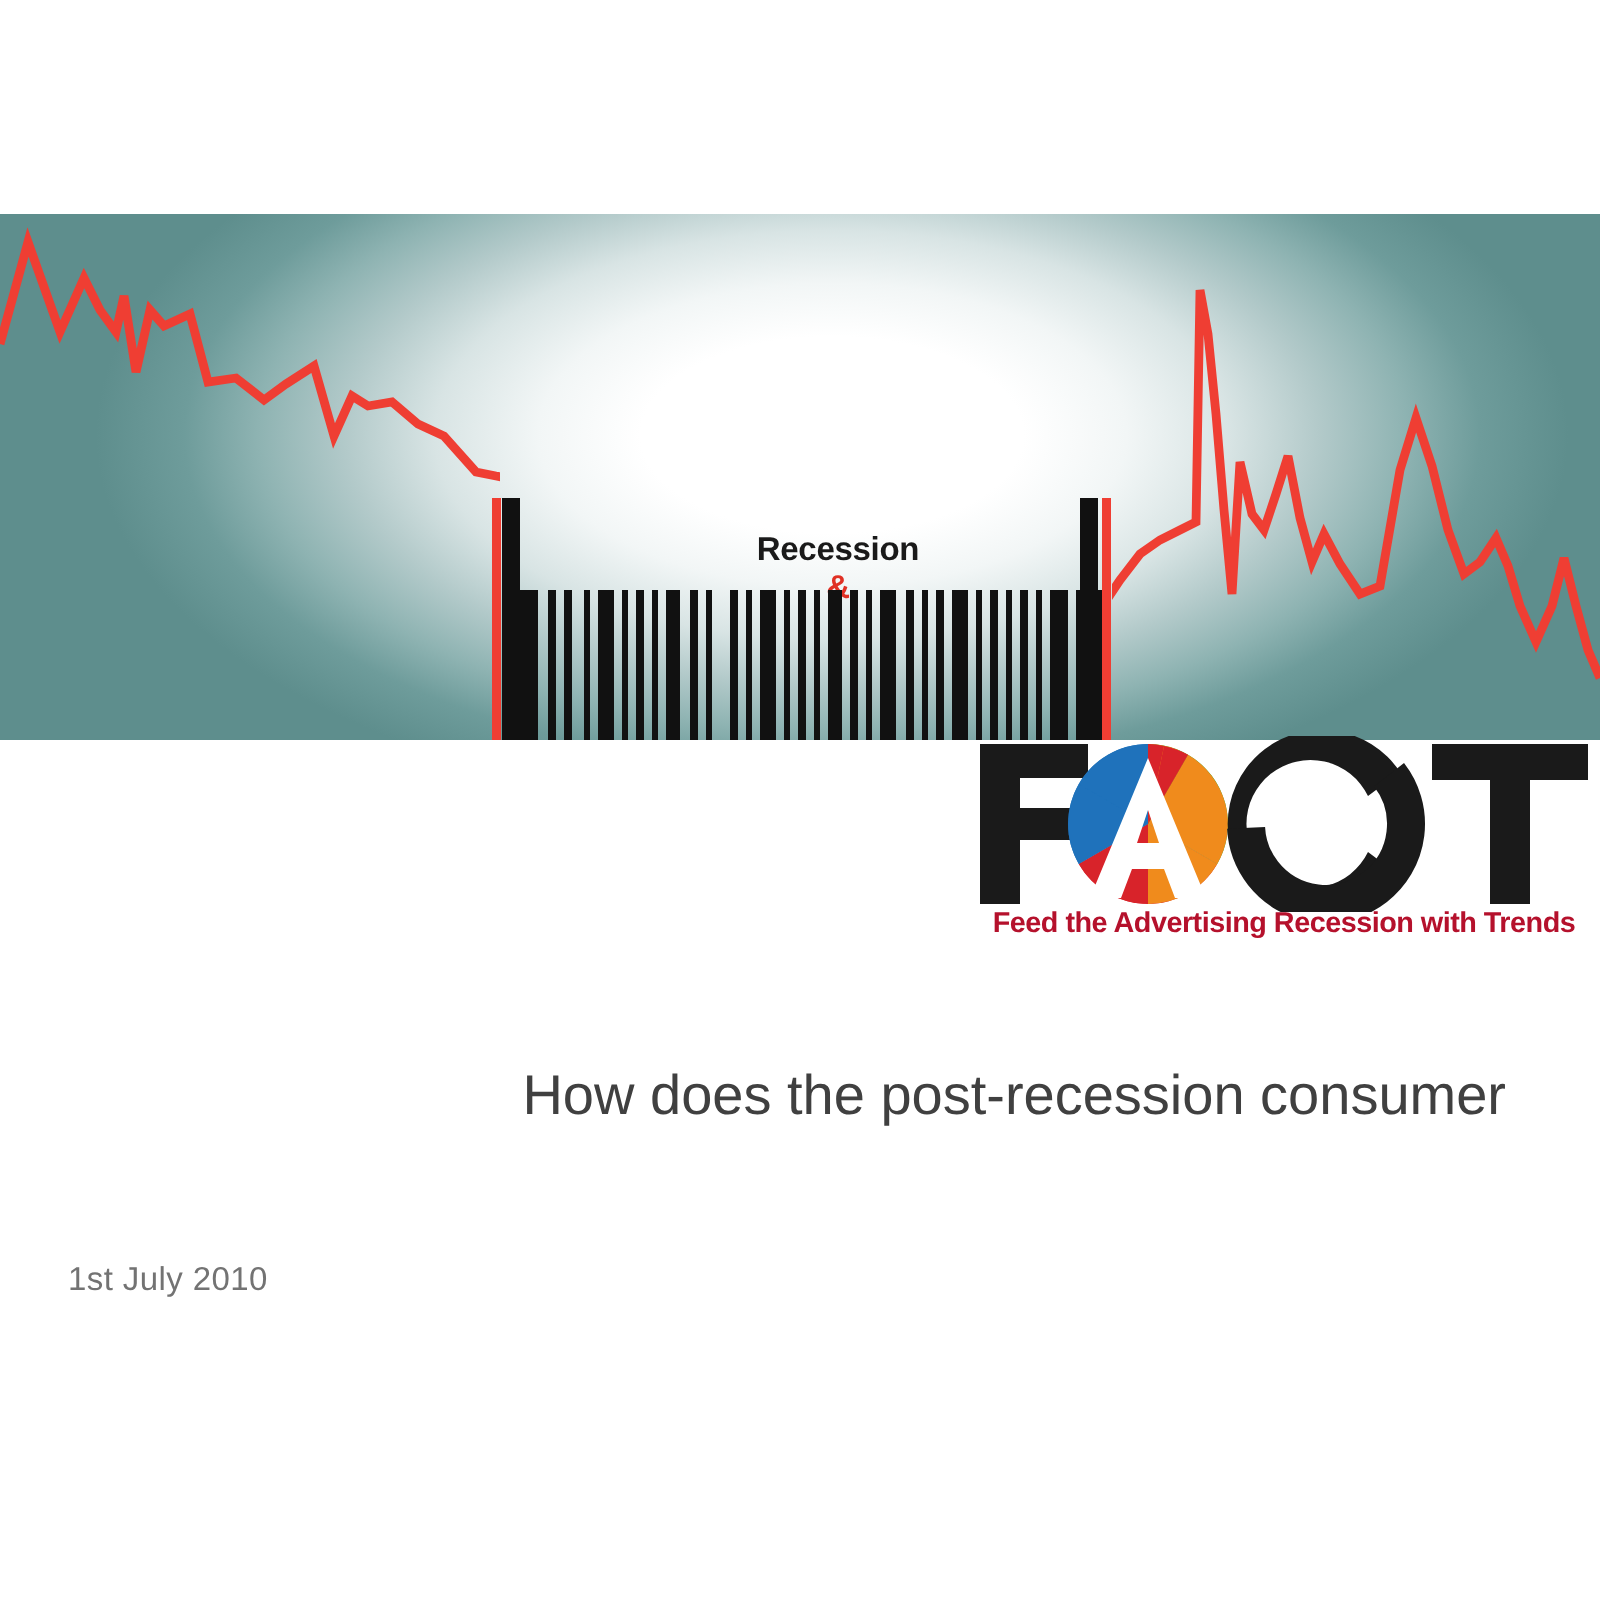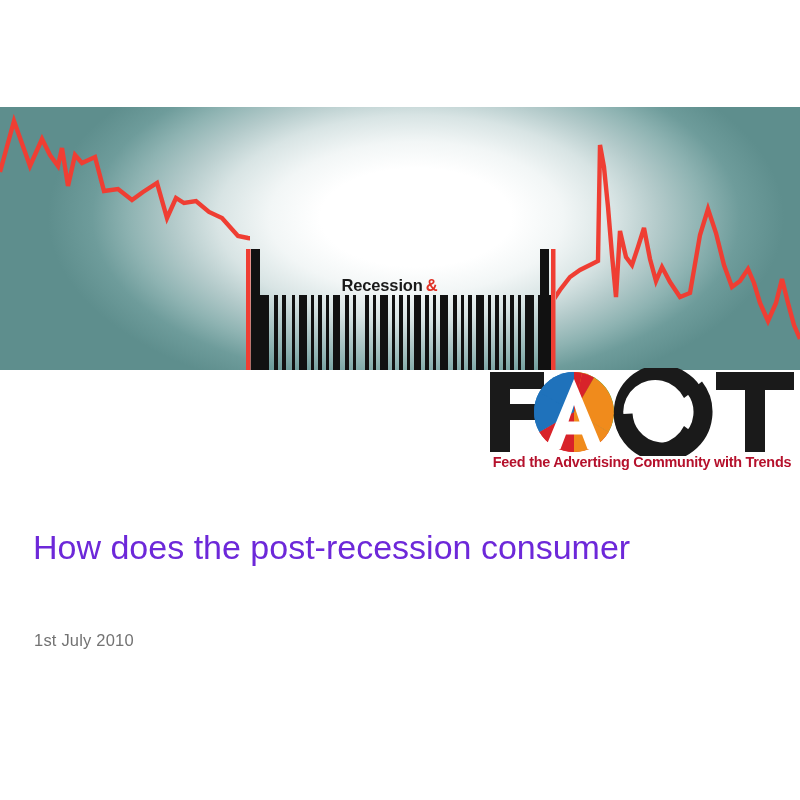--- a/index.html
+++ b/index.html
@@ -46,33 +46,34 @@
   }
   #barcode {
     position: absolute;
     left: 246px;
     top: 165px;
     width: 312px;
     height: 135px;
   }
   #barcode-label {
     position: absolute;
-    left: 0;
+    left: 28px;
     top: 0;
     width: 290px;
     height: 26px;
     display: flex;
     align-items: center;
     justify-content: center;
     font-family: "Liberation Sans", sans-serif;
     font-weight: bold;
     font-size: 16.5px;
     letter-spacing: -0.15px;
     color: #1a1a1a;
     white-space: nowrap;
+    flex-direction: column;
   }
   #barcode-label .amp {
     color: #e03024;
     margin: 0 3px;
   }
   #barcode-bars {
     position: absolute;
     left: 0;
     top: 23px;
     width: 312px;
@@ -108,24 +109,25 @@
     white-space: nowrap;
   }
 
   
   #title {
     position: absolute;
     left: 33px;
     top: 524px;
     width: 720px;
     font-family: "Liberation Sans", sans-serif;
-    font-size: 34px;
+    font-size: 28px;
     line-height: 47px;
     font-weight: 400;
-    color: #6d28d9;
+    color: #404040;
+    text-align: right;
   }
   #title .line { display: block; }
   #date {
     position: absolute;
     left: 34px;
     top: 631px;
     font-family: "Liberation Sans", sans-serif;
     font-size: 16.5px;
     font-weight: 400;
     color: #737373;
@@ -247,20 +249,20 @@
       <path d="M86,44 L86,4 A40,40 0 0,0 51.4,24 Z" fill="#1f72bb"></path>
       <path d="M86,44 L94,5 A40,40 0 0,0 86,4 Z" fill="#d8232a"></path>
       <path d="M86,44 L106,9.4 A40,40 0 0,0 94,5 Z" fill="#d8232a"></path>
     </g>
 
     <path d="M196,30 A32,32 0 1,0 196,58 L212,70 A47,47 0 1,1 212,18 Z" fill="#1a1a1a"></path>
     <circle cx="175" cy="44" r="40" fill="none" stroke="#1a1a1a" stroke-width="19" stroke-dasharray="150 102" transform="rotate(-38 175 44)"></circle>
 
     <path d="M228,4 H306 V22 H277 V84 H257 V22 H228 Z" fill="#1a1a1a"></path>
   </svg>
-  <div id="logo-tagline">Feed the Advertising Community with Trends</div>
+  <div id="logo-tagline">Feed the Advertising Recession with Trends</div>
 </div>
 
 <div id="title">
   <span class="line">How does the post-recession consumer</span>
 </div>
 
 <div id="date">1st July 2010</div>
 
 </body></html>

